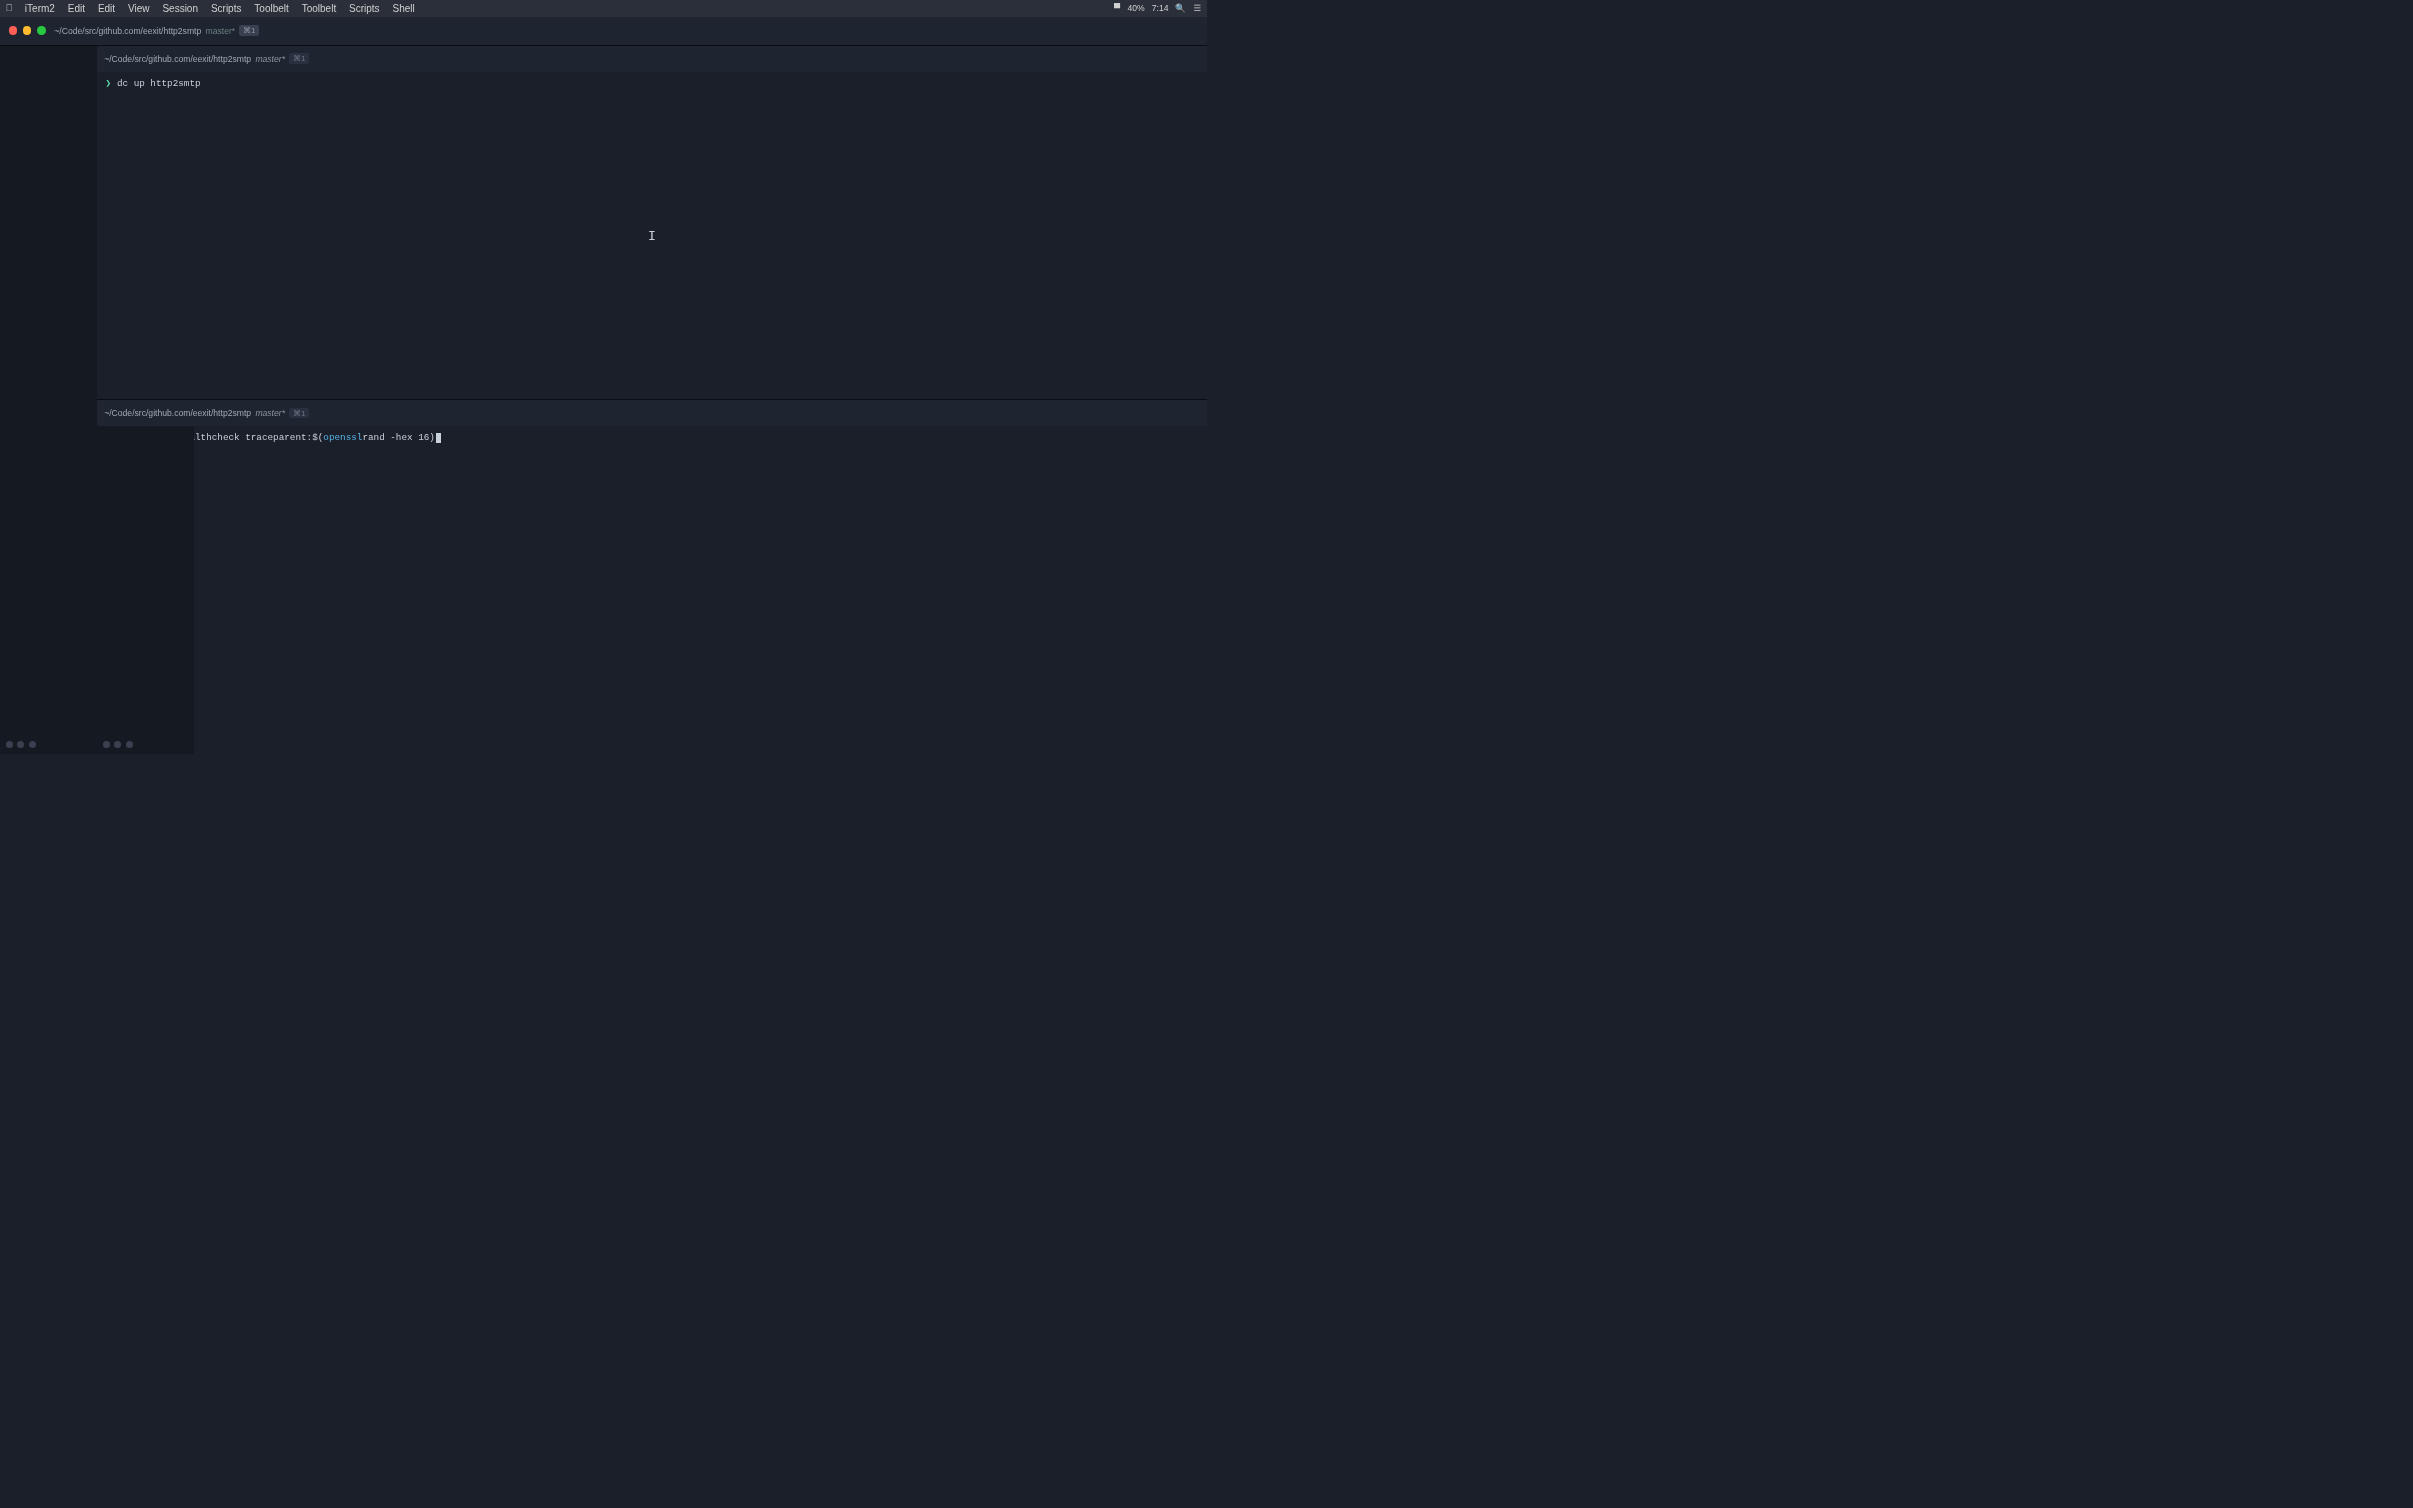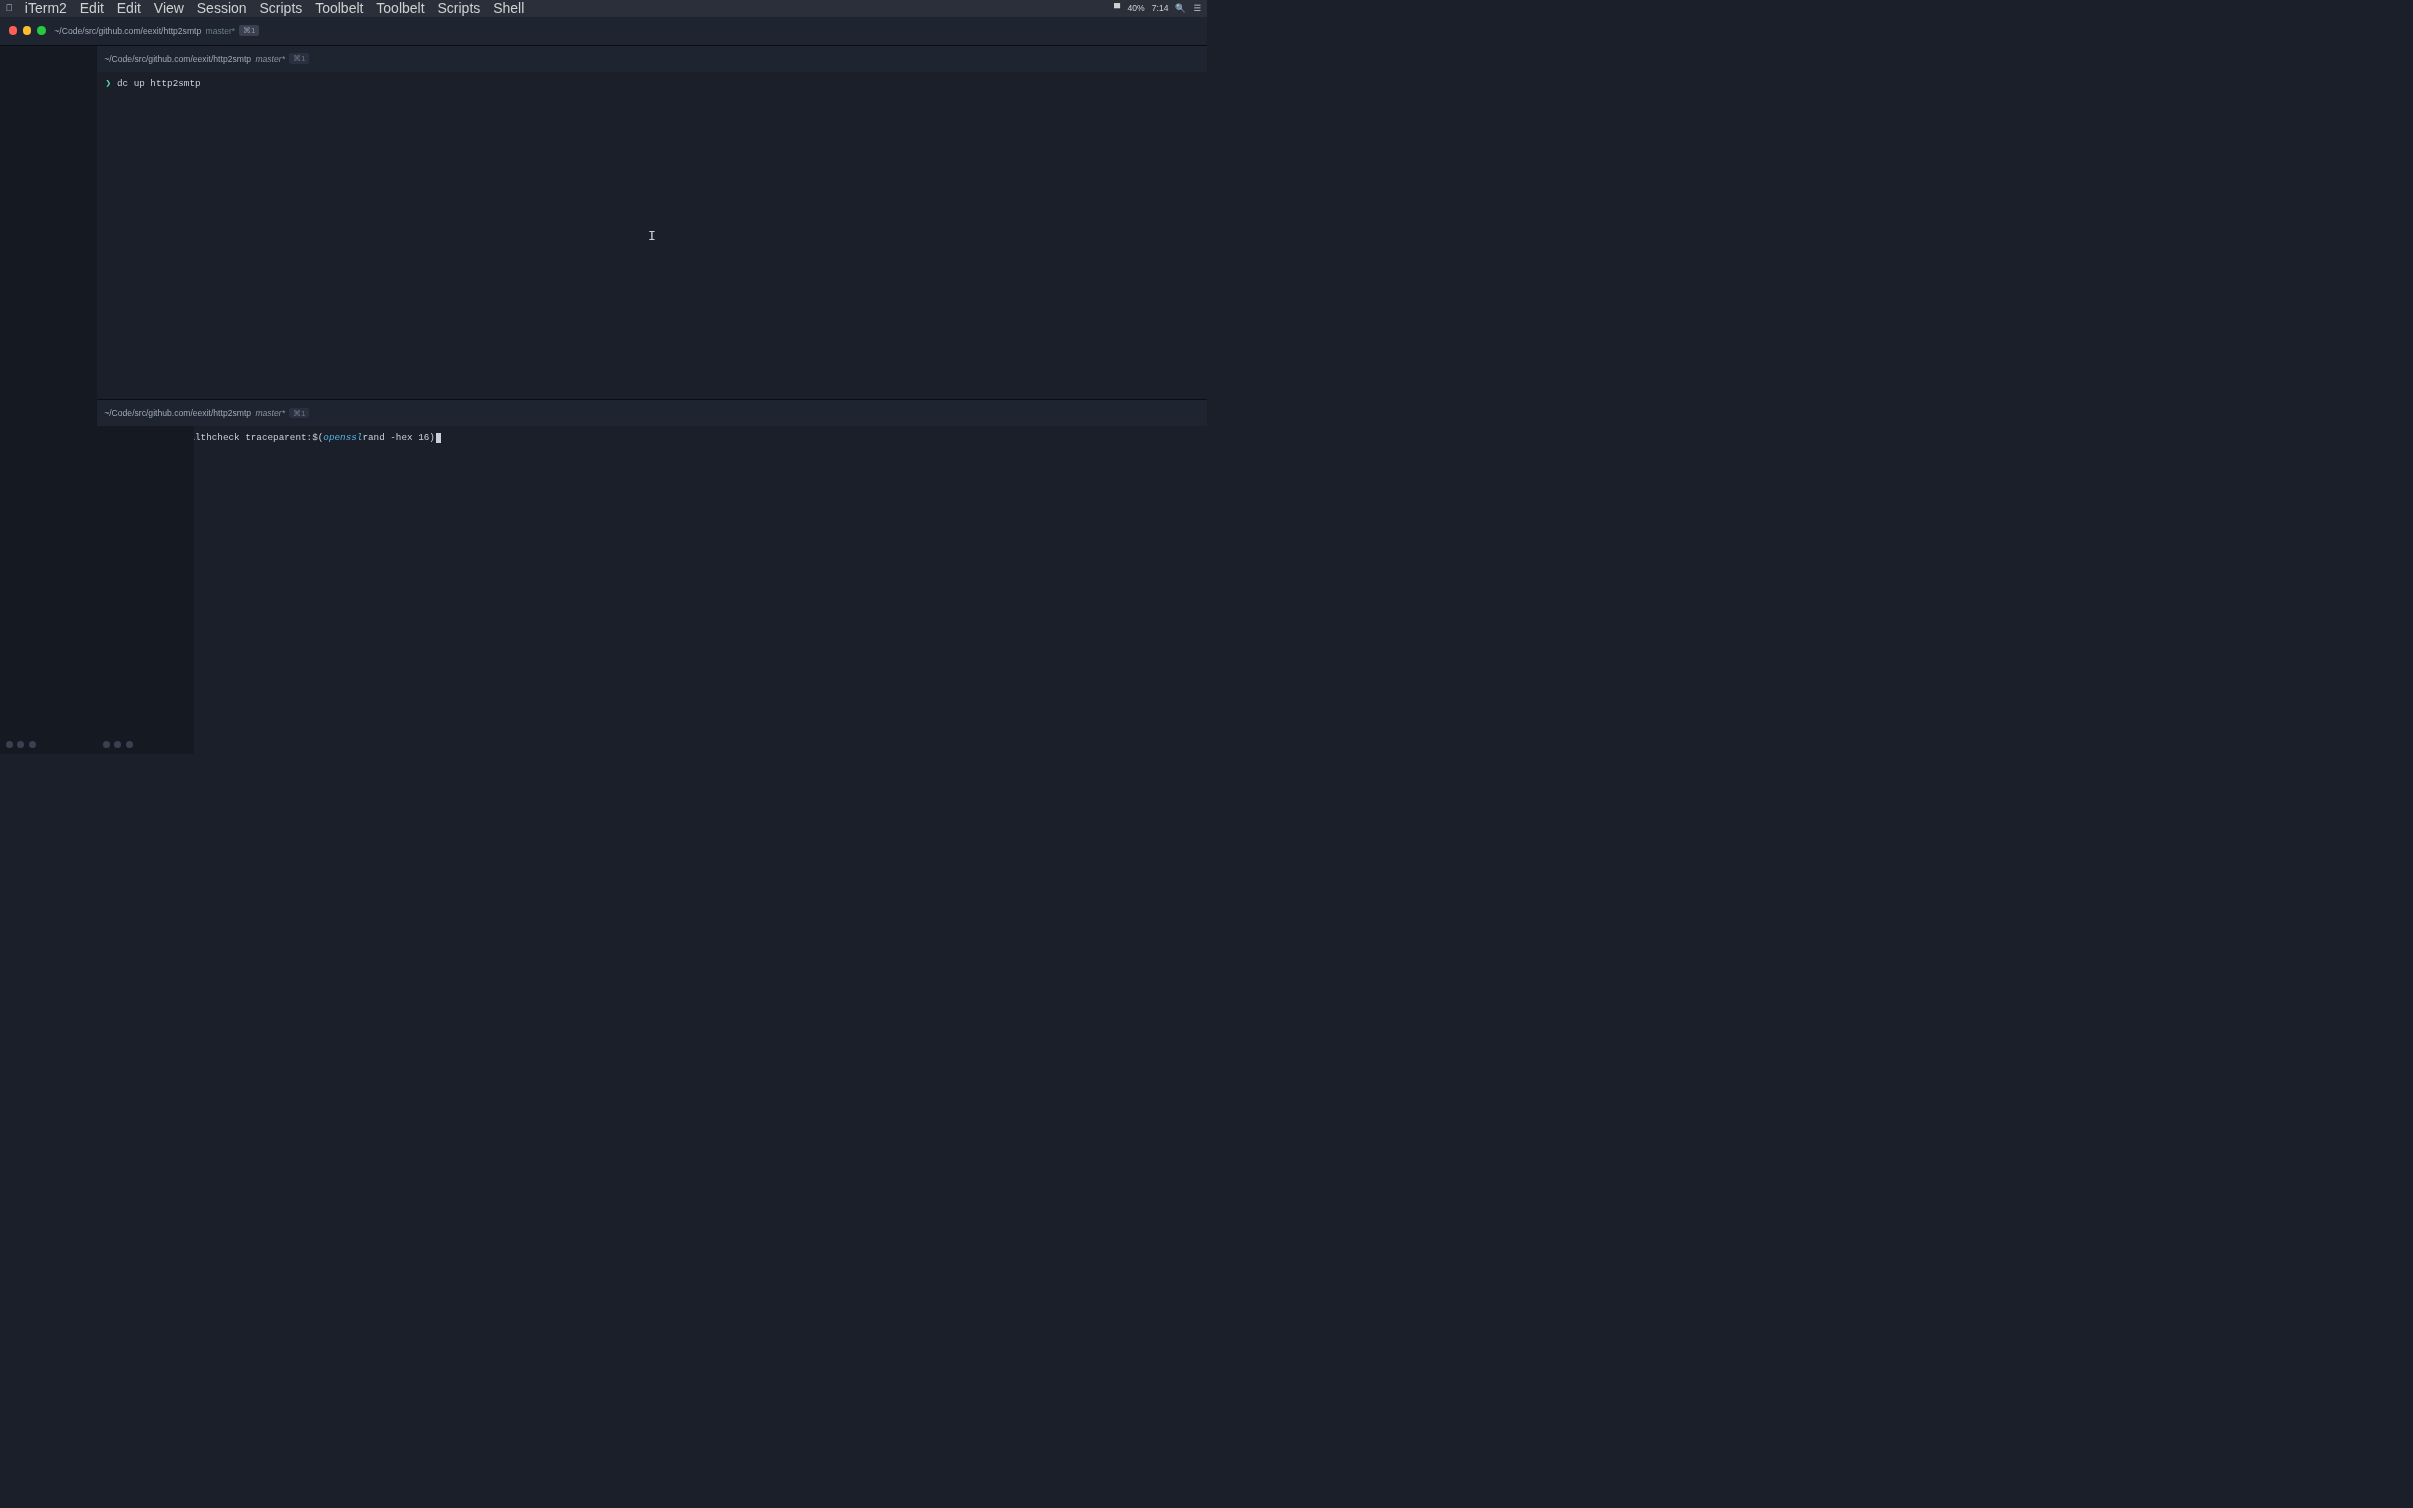--- a/index.html
+++ b/index.html
@@ -22,21 +22,21 @@
       gap: 2.9px;
     }
 
     .apple-logo {
       font-size: 9.3px;
       color: #d0d0d0;
       margin-right: 4.3px;
     }
 
     .menu-item {
-      font-size: 14px;
+      font-size: 10px;
       color: #d0d0d0;
       padding: 0.7px 5px;
       border-radius: 2.9px;
       cursor: pointer;
       white-space: nowrap;
     }
 
     .menubar-right {
       margin-left: auto;
       display: flex;
@@ -197,21 +197,20 @@
       margin-right: 5.7px;
       font-size: 9.3px;
     }
 
     .cmd-text {
       color: #c8d0da;
     }
 
     .cmd-highlight {
       color: #5ab4e8;
-      font-style: italic;
     }
 
     .cursor-block {
       display: inline-block;
       width: 5.7px;
       height: 10px;
       background: #c8d0da;
       vertical-align: middle;
       margin-left: 0.7px;
     }

